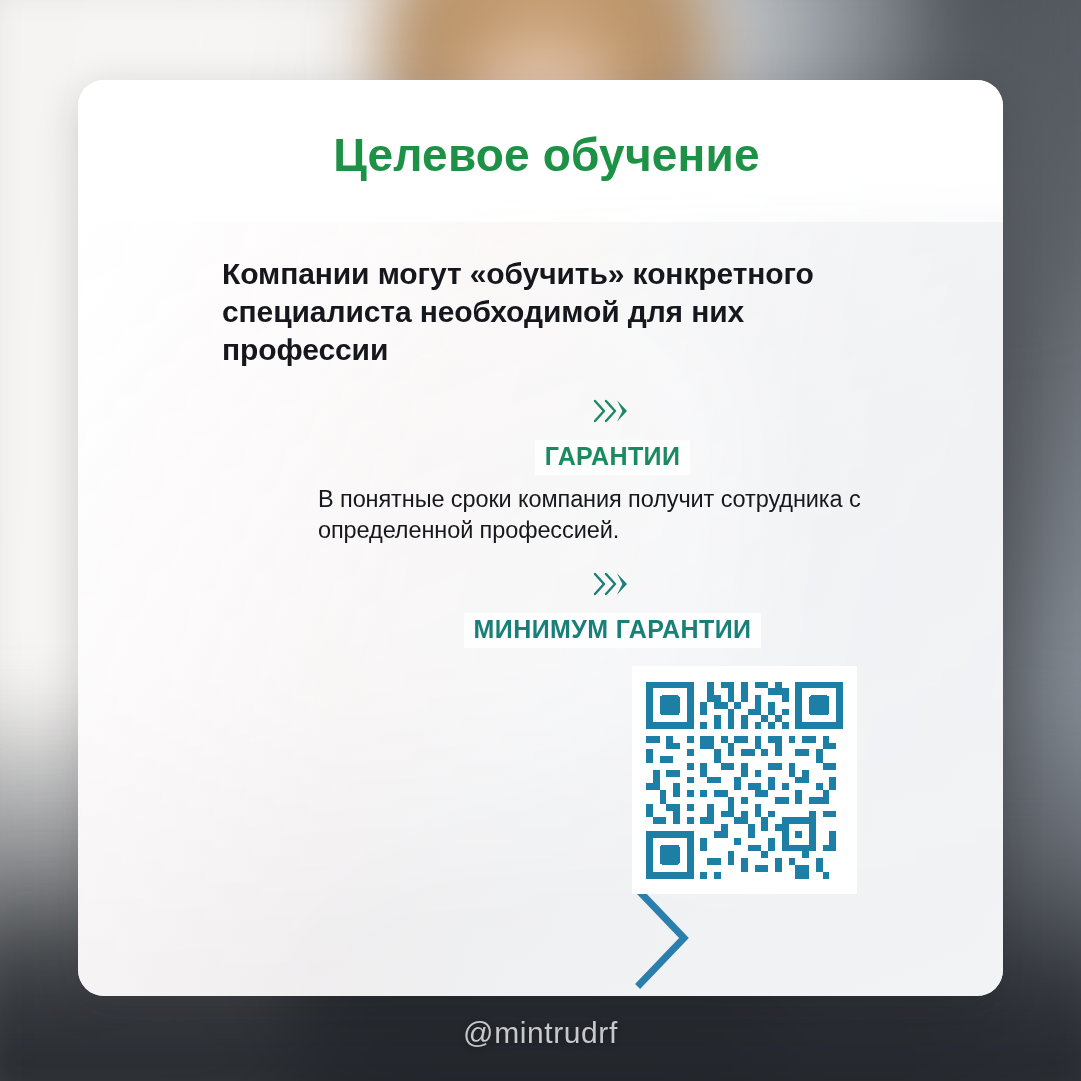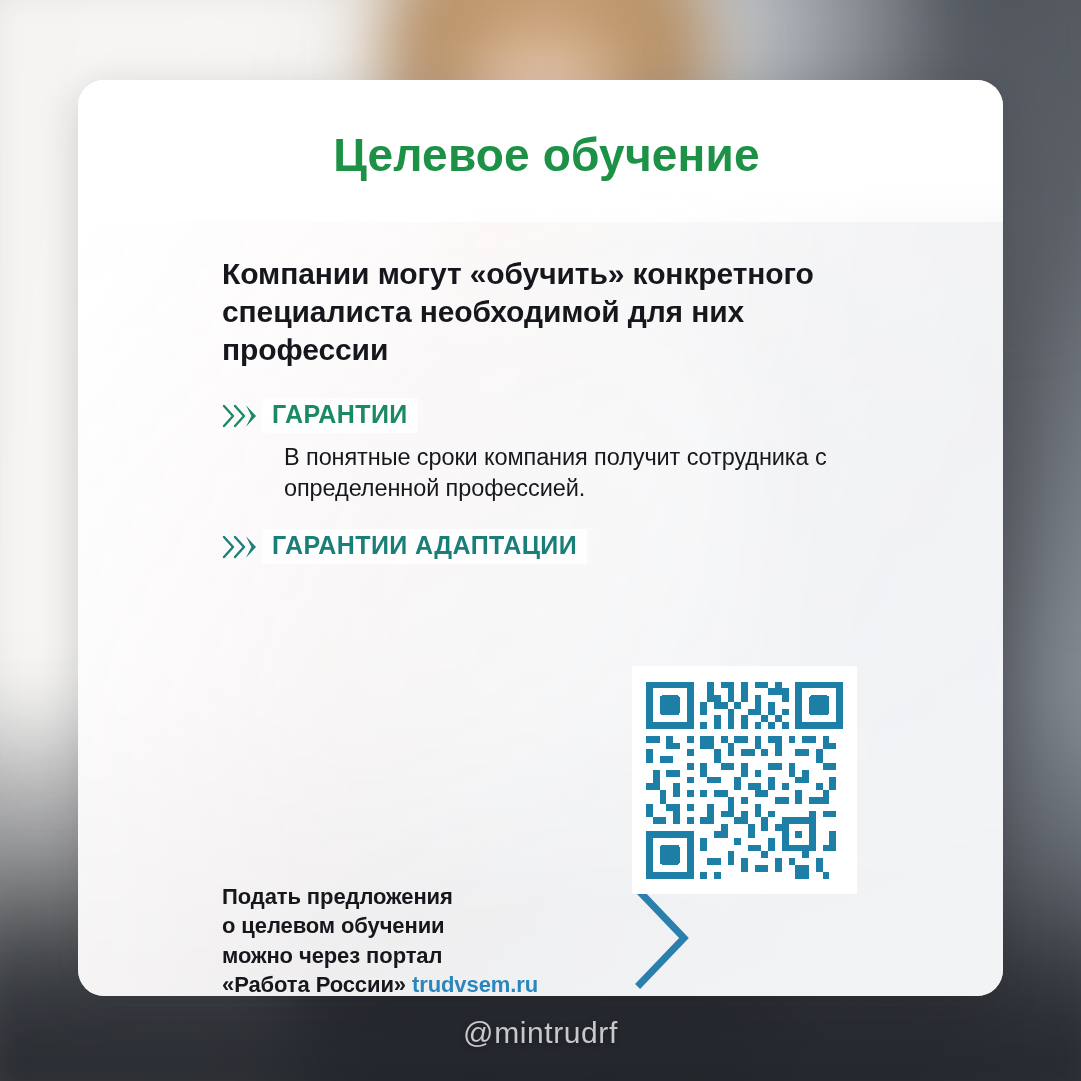--- a/index.html
+++ b/index.html
@@ -186,40 +186,41 @@
   }
 
   
   .features { margin-top: 30px; }
 
   .feature { margin-bottom: 26px; }
 
   .feature-head {
     display: flex;
     align-items: center;
-    gap: 0;
+    gap: 16px;
+    flex-direction: column;
   }
 
   .chev-icon { flex: 0 0 auto; display: block; }
 
   .feature-title {
     display: inline-block;
     padding: 3px 10px 4px 10px;
     background: rgba(255,255,255,0.93);
     font-size: 25px;
     font-weight: 700;
     letter-spacing: 0.4px;
     line-height: 1.1;
   }
   .t-green { color: #1b8a63; }
   .t-teal  { color: #1a7f78; }
   .t-blue  { color: #2a8a92; }
 
   .feature-body {
-    margin: 9px 0 0 62px;
+    margin: 9px 0 0 96px;
     color: #17181e;
     font-size: 23.5px;
     line-height: 1.31;
     letter-spacing: -0.1px;
     max-width: 600px;
   }
   .feature-body.narrow { max-width: 352px; }
 
   
   .cta {
@@ -310,34 +311,28 @@
           <p class="feature-body">В понятные сроки компания получит сотрудника с определенной профессией.</p>
         </div>
 
         <div class="feature">
           <div class="feature-head">
             <svg class="chev-icon" width="40" height="26" viewBox="0 0 40 26">
               <path d="M2 3 L11 13 L2 23" fill="none" stroke="#1a7f78" stroke-width="2.4" stroke-linecap="round" stroke-linejoin="round"></path>
               <path d="M13 3 L22 13 L13 23" fill="none" stroke="#1a7f78" stroke-width="2.4" stroke-linecap="round" stroke-linejoin="round"></path>
               <path d="M24 2.2 L34 13 L24 23.8 L29.4 13 Z" fill="#1a7f78"></path>
             </svg>
-            <span class="feature-title t-teal">ГАРАНТИИ АДАПТАЦИИ</span>
+            <span class="feature-title t-teal">МИНИМУМ ГАРАНТИИ</span>
           </div>
         </div>
 
 
       </div>
     </div>
 
-    <div class="cta">
-      <div>Подать предложения</div>
-      <div>о целевом обучении</div>
-      <div>можно через портал</div>
-      <div><span>«Работа России» </span><span class="link">trudvsem.ru</span></div>
-    </div>
 
     <svg class="cta-arrow" width="62" height="104" viewBox="0 0 62 104">
       <path d="M8 6 L52 52 L8 98" fill="none" stroke="#2b7fac" stroke-width="7" stroke-linecap="square" stroke-linejoin="miter"></path>
     </svg>
 
     <div class="qr-frame">
       <svg viewBox="0 0 29 29" shape-rendering="crispEdges">
         <rect width="29" height="29" fill="#ffffff"></rect>
         <g fill="#1d7fa6">
 

